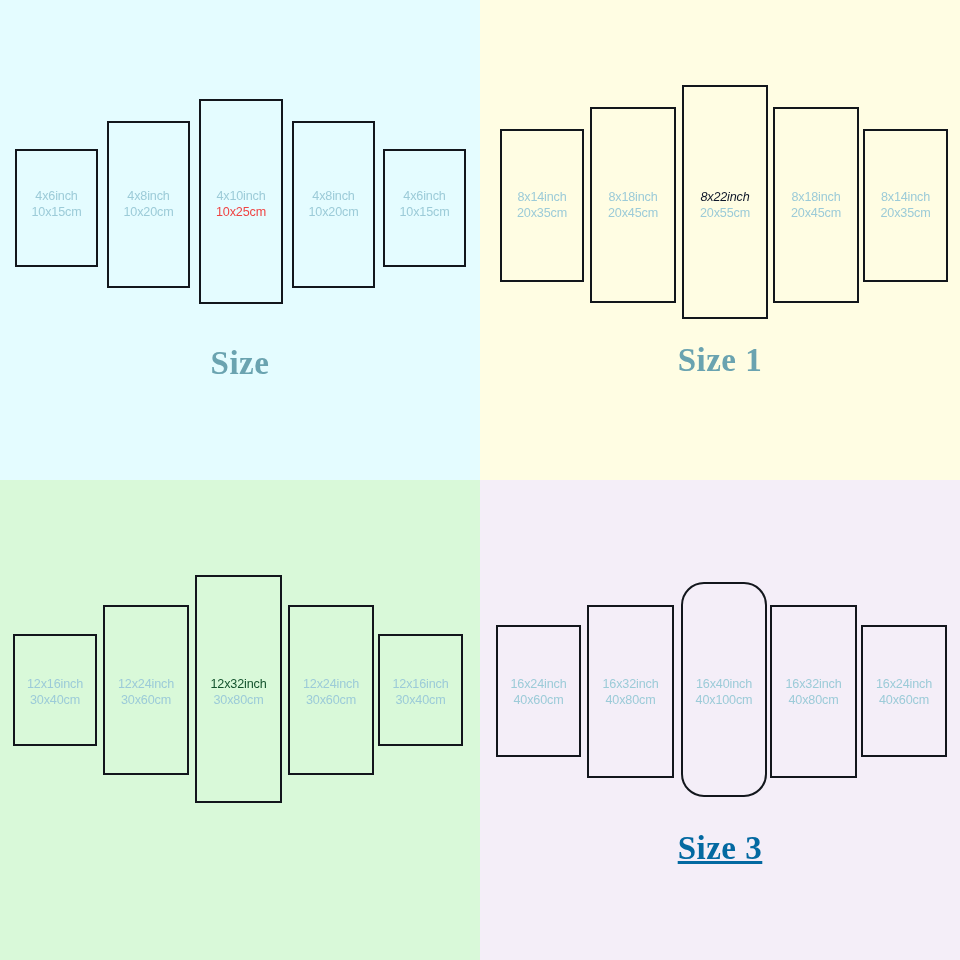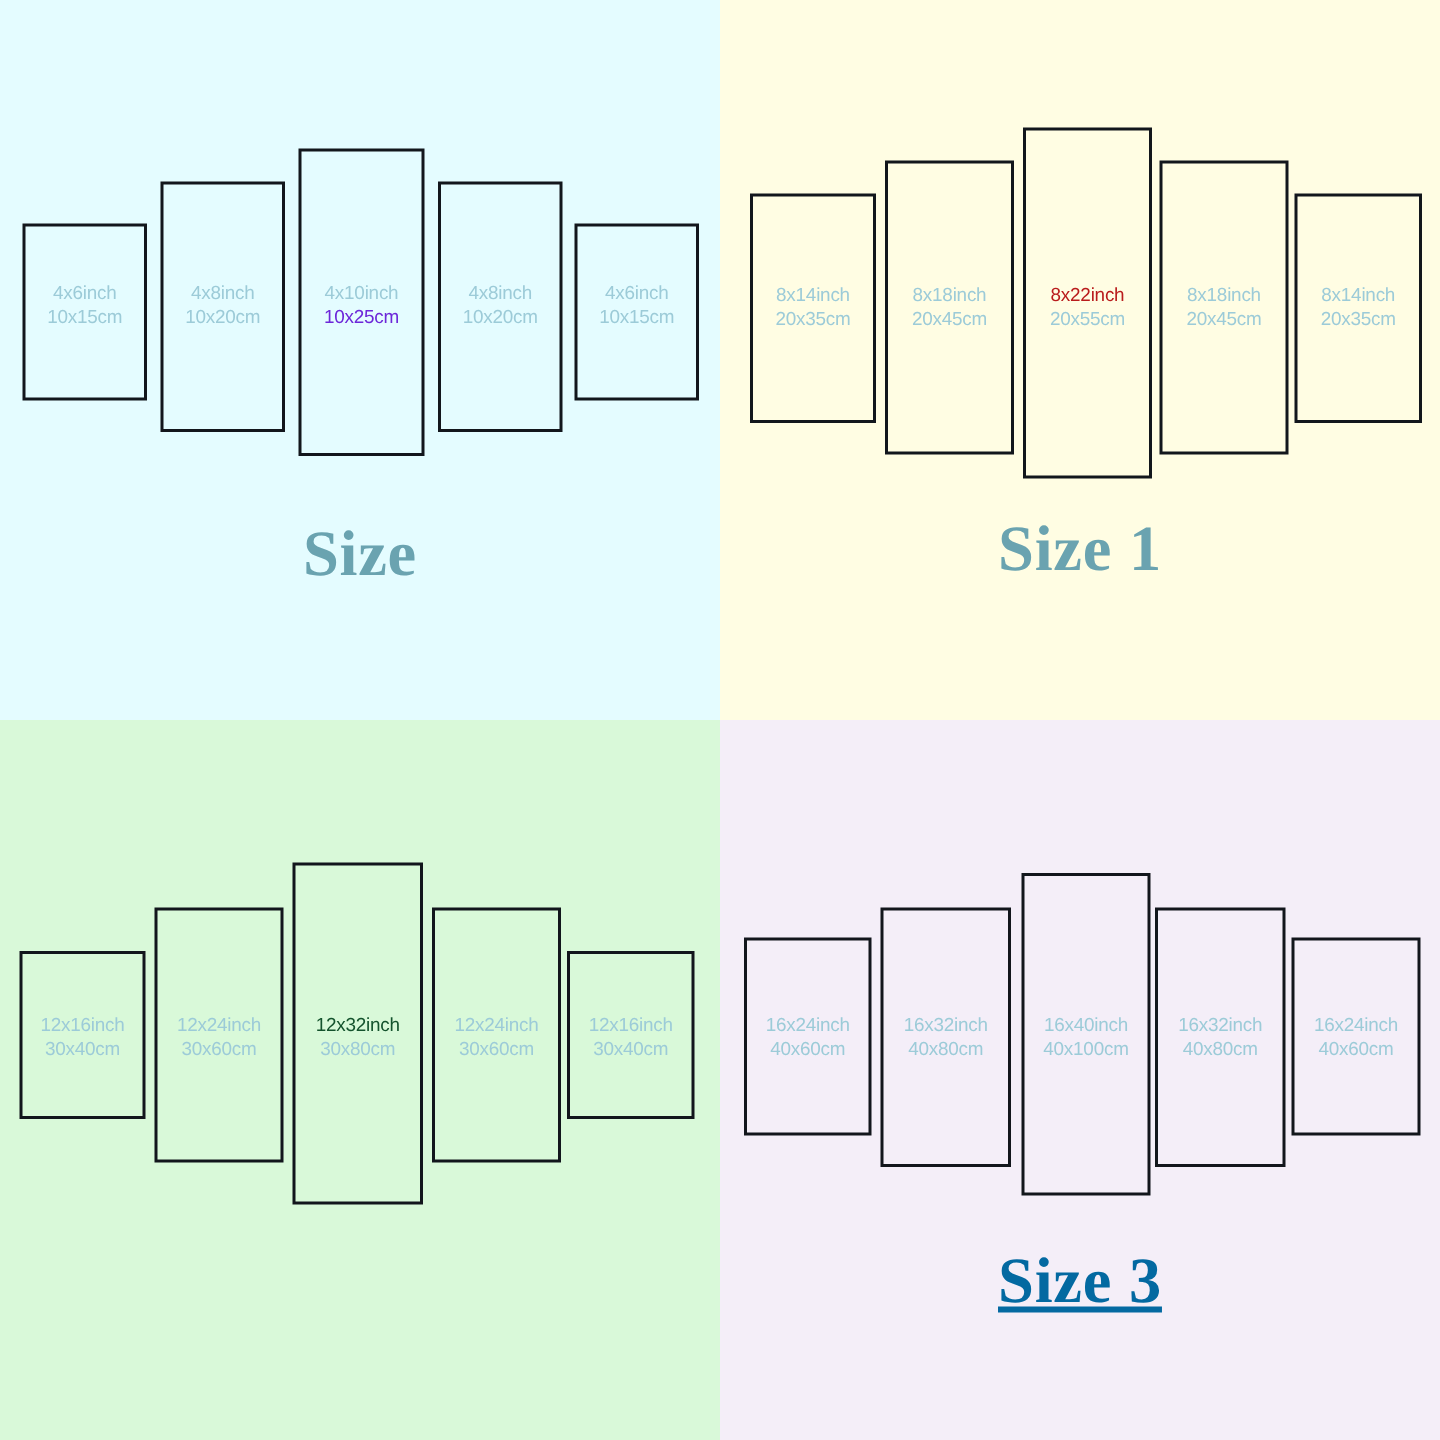--- a/index.html
+++ b/index.html
@@ -67,21 +67,21 @@
     width: 120%;
   }
 
   .quad-title {
     position: absolute;
     left: 0;
     width: 480px;
     text-align: center;
     font-family: "Liberation Serif", serif;
     font-weight: 700;
-    font-size: 43px;
+    font-size: 33px;
     color: #6aa3b0;
     letter-spacing: 0.5px;
   }
 
   
 </style>
 </head>
 <body>
 
 <div id="size-chart">
@@ -95,21 +95,21 @@
         </div>
         <div class="panel" style="left: 107px; top: 121px; width: 83px; height: 167px; border-color: rgb(18, 22, 28);">
           <div class="label" style="top: 81px;">
             <span class="dim-in" style="color: rgb(156, 203, 216);">4x8inch</span>
             <span class="dim-cm" style="color: rgb(156, 203, 216);">10x20cm</span>
           </div>
         </div>
         <div class="panel" style="left: 199px; top: 99px; width: 84px; height: 205px; border-color: rgb(18, 22, 28);">
           <div class="label" style="top: 103px;">
             <span class="dim-in" style="color: rgb(156, 203, 216);">4x10inch</span>
-            <span class="dim-cm" style="color: #6d28d9;">10x25cm</span>
+            <span class="dim-cm" style="color: #ef4444;">10x25cm</span>
           </div>
         </div>
         <div class="panel" style="left: 292px; top: 121px; width: 83px; height: 167px; border-color: rgb(18, 22, 28);">
           <div class="label" style="top: 81px;">
             <span class="dim-in" style="color: rgb(156, 203, 216);">4x8inch</span>
             <span class="dim-cm" style="color: rgb(156, 203, 216);">10x20cm</span>
           </div>
         </div>
         <div class="panel" style="left: 383px; top: 149px; width: 83px; height: 118px; border-color: rgb(18, 22, 28);">
           <div class="label" style="top: 53px;">
@@ -129,21 +129,21 @@
           </div>
         </div>
         <div class="panel" style="left: 110px; top: 107px; width: 86px; height: 196px; border-color: rgb(18, 22, 28);">
           <div class="label" style="top: 96px;">
             <span class="dim-in" style="color: rgb(156, 203, 216);">8x18inch</span>
             <span class="dim-cm" style="color: rgb(156, 203, 216);">20x45cm</span>
           </div>
         </div>
         <div class="panel" style="left: 202px; top: 85px; width: 86px; height: 234px; border-color: rgb(18, 22, 28);">
           <div class="label" style="top: 118px;">
-            <span class="dim-in" style="color: #b91c1c;">8x22inch</span>
+            <span class="dim-in" style="color: #0f172a; font-style: italic;">8x22inch</span>
             <span class="dim-cm" style="color: rgb(156, 203, 216);">20x55cm</span>
           </div>
         </div>
         <div class="panel" style="left: 293px; top: 107px; width: 86px; height: 196px; border-color: rgb(18, 22, 28);">
           <div class="label" style="top: 96px;">
             <span class="dim-in" style="color: rgb(156, 203, 216);">8x18inch</span>
             <span class="dim-cm" style="color: rgb(156, 203, 216);">20x45cm</span>
           </div>
         </div>
         <div class="panel" style="left: 383px; top: 129px; width: 85px; height: 153px; border-color: rgb(18, 22, 28);">
@@ -196,21 +196,21 @@
             <span class="dim-in" style="color: rgb(156, 203, 216);">16x24inch</span>
             <span class="dim-cm" style="color: rgb(156, 203, 216);">40x60cm</span>
           </div>
         </div>
         <div class="panel" style="left: 107px; top: 125px; width: 87px; height: 173px; border-color: rgb(18, 22, 28);">
           <div class="label" style="top: 85px;">
             <span class="dim-in" style="color: rgb(156, 203, 216);">16x32inch</span>
             <span class="dim-cm" style="color: rgb(156, 203, 216);">40x80cm</span>
           </div>
         </div>
-        <div class="panel" style="left: 201px; top: 102px; width: 86px; height: 215px; border-color: rgb(18, 22, 28);">
+        <div class="panel" style="left: 201px; top: 102px; width: 86px; height: 215px; border-color: rgb(18, 22, 28); border-radius: 23px;">
           <div class="label" style="top: 108px;">
             <span class="dim-in" style="color: rgb(156, 203, 216);">16x40inch</span>
             <span class="dim-cm" style="color: rgb(156, 203, 216);">40x100cm</span>
           </div>
         </div>
         <div class="panel" style="left: 290px; top: 125px; width: 87px; height: 173px; border-color: rgb(18, 22, 28);">
           <div class="label" style="top: 85px;">
             <span class="dim-in" style="color: rgb(156, 203, 216);">16x32inch</span>
             <span class="dim-cm" style="color: rgb(156, 203, 216);">40x80cm</span>
           </div>

